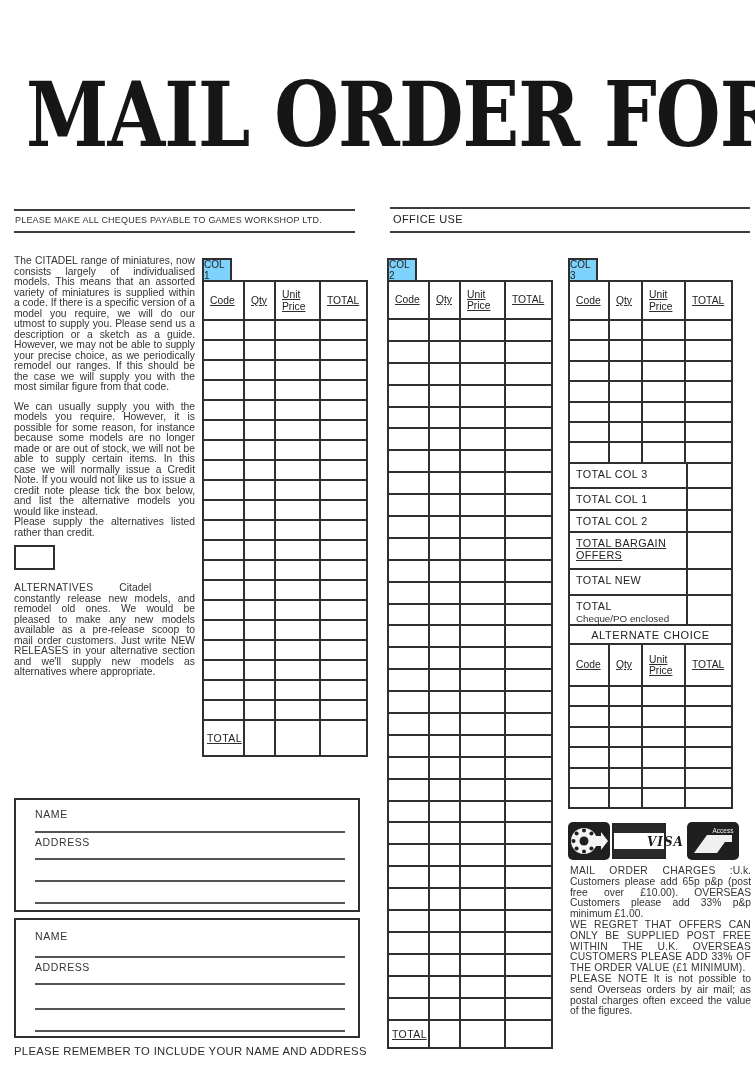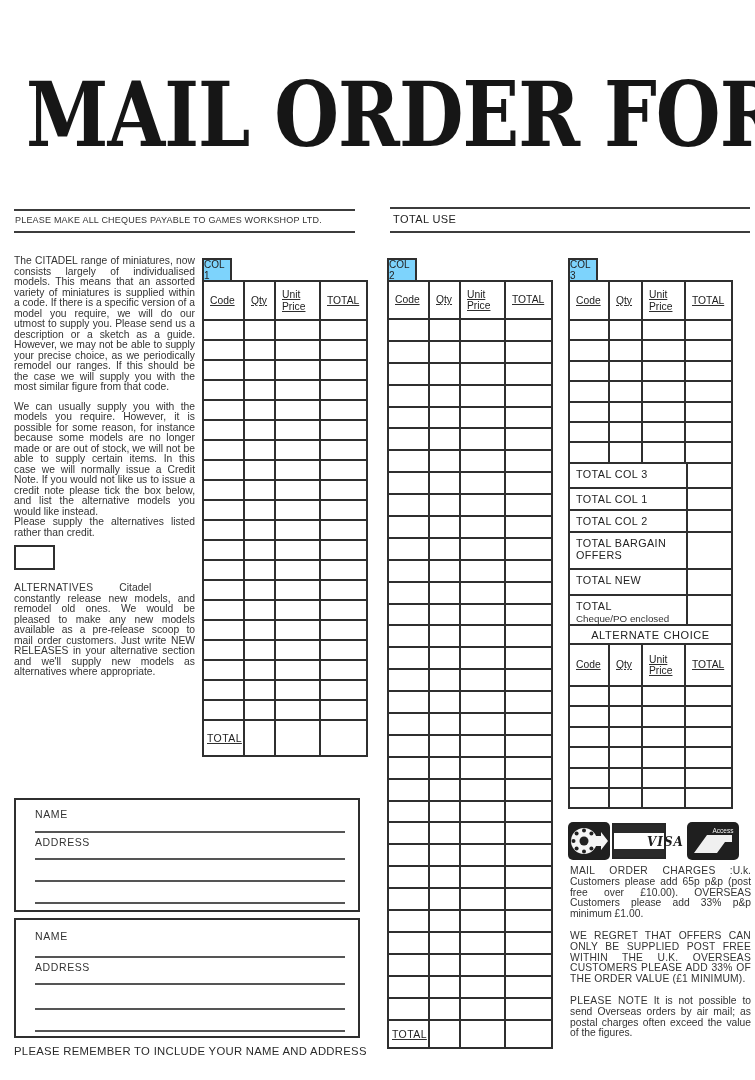--- a/index.html
+++ b/index.html
@@ -69,21 +69,21 @@
              background:#fff;box-sizing:border-box;}
   .visa-band{position:absolute;left:0;width:100%;height:8px;background:#2a2a2a;}
   .visa-word{position:absolute;left:0;right:0;top:10px;text-align:left;
              font-family:"DejaVu Serif",serif;font-style:italic;font-weight:bold;
              font-size:12px;letter-spacing:1px;color:#1d1d1d;margin-left:33px;}
 
   
   .rightcol{position:absolute;left:570px;top:866px;width:181px;font-size:10.3px;
             line-height:10.8px;text-align:justify;color:#333;}
   .rightcol p{margin:0;}
-  .rightcol .mt{margin-top:11px;}
+  .rightcol .mt{}
   .rightcol .caps{letter-spacing:.2px;}
 
   
   .abox{position:absolute;left:14px;width:346px;border:2px solid #2f2f2f;
         box-sizing:border-box;background:#fff;}
   .alabel{position:absolute;left:19px;font-size:10.5px;letter-spacing:.6px;color:#333;}
   .aline{position:absolute;left:19px;right:13px;height:1.5px;background:#555;}
 
   .footer-note{position:absolute;left:14px;top:1045px;font-size:11.3px;
                letter-spacing:.3px;color:#2b2b2b;}
@@ -93,21 +93,21 @@
 
 <div class="page">
 
   <h1 class="title">MAIL ORDER FORM</h1>
 
   <div class="hrule" style="left:14px;top:209px;width:341px;"></div>
   <div class="cheque-note">PLEASE MAKE ALL CHEQUES PAYABLE TO GAMES WORKSHOP LTD.</div>
   <div class="hrule" style="left:14px;top:231px;width:341px;"></div>
 
   <div class="hrule" style="left:390px;top:207px;width:360px;"></div>
-  <div class="office-use">TOTAL USE</div>
+  <div class="office-use">OFFICE USE</div>
   <div class="hrule" style="left:390px;top:231px;width:360px;"></div>
 
   <div class="leftcol">
     <p>The CITADEL range of miniatures, now consists largely of individualised models. This means that an assorted variety of miniatures is supplied within a code. If there is a specific version of a model you require, we will do our utmost to supply you. Please send us a description or a sketch as a guide. However, we may not be able to supply your precise choice, as we periodically remodel our ranges. If this should be the case we will supply you with the most similar figure from that code.</p>
     <p class="mt2">We can usually supply you with the models you require. However, it is possible for some reason, for instance because some models are no longer made or are out of stock, we will not be able to supply certain items. In this case we will normally issue a Credit Note. If you would not like us to issue a credit note please tick the box below, and list the alternative models you would like instead.</p>
     <p>Please supply the alternatives listed rather than credit.</p>
     <div class="checkbox"></div>
     <p class="mt3"><span class="lead gap">ALTERNATIVES</span><span>Citadel constantly release new models, and remodel old ones. We would be pleased to make any new models available as a pre-release scoop to mail order customers. Just write NEW RELEASES in your alternative section and we'll supply new models as alternatives where appropriate.</span></p>
   </div>
 
@@ -385,21 +385,21 @@
       <div class="sval"></div>
     </div>
     <div class="srow" style="height:22px;">
       <div class="slabel">TOTAL COL 1</div>
       <div class="sval"></div>
     </div>
     <div class="srow" style="height:22px;">
       <div class="slabel">TOTAL COL 2</div>
       <div class="sval"></div>
     </div>
-    <div class="srow" style="height:37px;">
+    <div class="srow" style="height:37px;text-decoration:underline;">
       <div class="slabel" style="width:100px;">TOTAL BARGAIN OFFERS</div>
       <div class="sval"></div>
     </div>
     <div class="srow" style="height:26px;">
       <div class="slabel">TOTAL NEW</div>
       <div class="sval"></div>
     </div>
     <div class="srow" style="height:30px;">
       <div class="slabel">
         <div>TOTAL</div>

